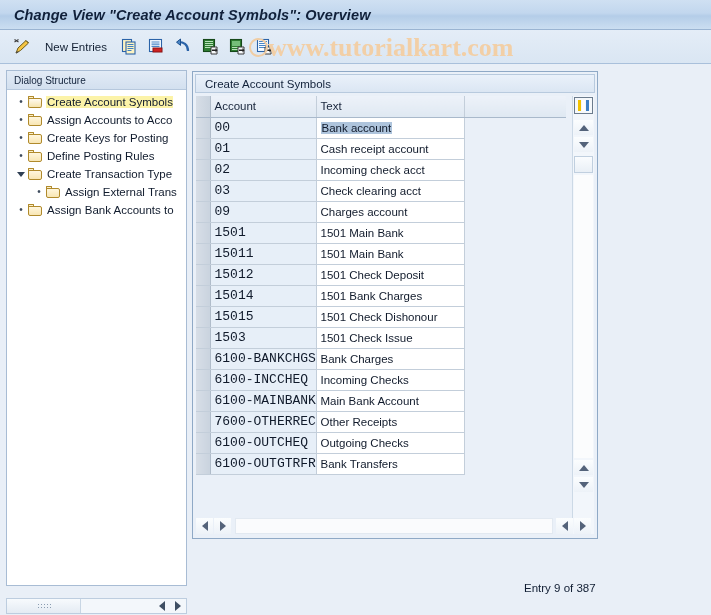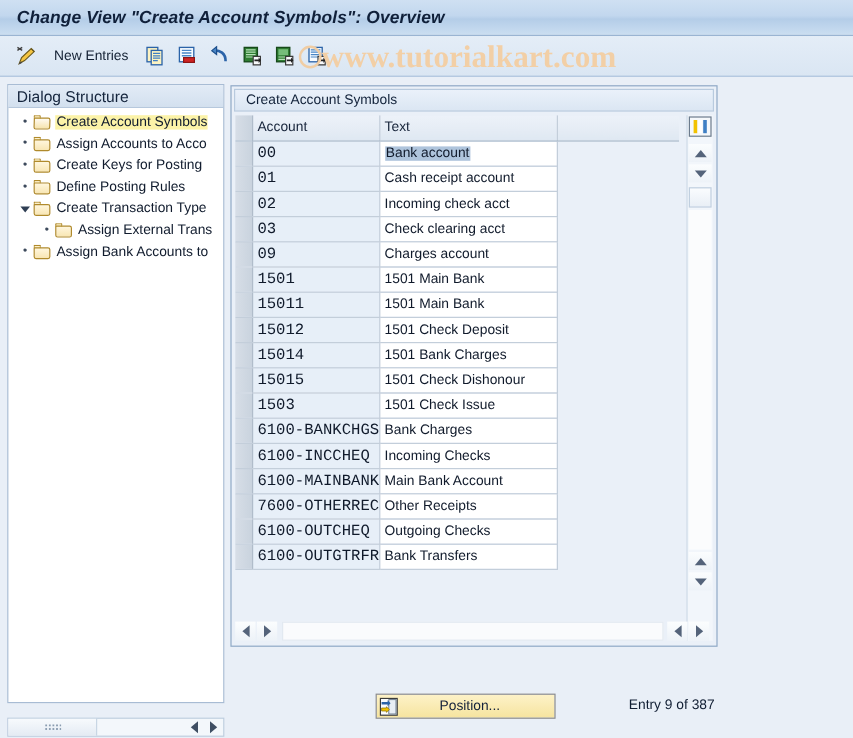--- a/index.html
+++ b/index.html
@@ -71,21 +71,21 @@
   
   .leftpanel {
     position: absolute; left: 6px; top: 70px; width: 181px; height: 516px;
     background: #ffffff;
     border: 1px solid #a8bcd4;
   }
   .ds-header {
     height: 19px; background: linear-gradient(to bottom,#e2ebf6,#d3e0ef);
     border-bottom: 1px solid #b6c8dd;
     display: flex; align-items: center; padding-left: 7px;
-    font-size: 13px; color: #14243c;
+    font-size: 10px; color: #14243c;
   }
   .tree { padding: 3px 0 0 0; }
   .tnode {
     display: flex; align-items: center; height: 18px;
     white-space: nowrap; overflow: hidden;
     font-size: 11.5px; color: #101b2d;
     padding-left: 8px;
   }
   .tnode.child { padding-left: 26px; }
   .tnode .bullet {
@@ -578,31 +578,20 @@
       <div class="hb-track"></div>
       <div class="hb-arrow lf">
           <i></i>
         </div>
       <div class="hb-arrow rt">
           <i></i>
         </div>
     </div>
   </div>
 
-  <div class="posbtn">
-    <span class="pico">
-      <svg width="17" height="16" viewBox="0 0 17 16">
-        <rect x="1" y="1" width="14" height="14" fill="#fafcfe" stroke="#3a3a3a" stroke-width="1"></rect>
-        <rect x="8" y="2" width="6" height="12" fill="#e8eef5" stroke="#6a7a8c" stroke-width="0.8"></rect>
-        <path d="M2 4 L7 4 L7 2.5 L9.5 5 L7 7.5 L7 6 L2 6 Z" fill="#2b63a8"></path>
-        <path d="M2 9 L6 9 L6 8 L8.5 10.3 L6 12.6 L6 11.5 L2 11.5 Z" fill="#f2c200" stroke="#8a6f00" stroke-width="0.6"></path>
-      </svg>
-    </span>
-    <span class="plabel">Position...</span>
-  </div>
 
   <div class="entrytxt">Entry 9 of 387</div>
 
   <div class="botbar">
     <div class="grip">
       <span class="dots"></span>
     </div>
     <div class="space"></div>
     <div class="barrow lf">
         <i></i>

